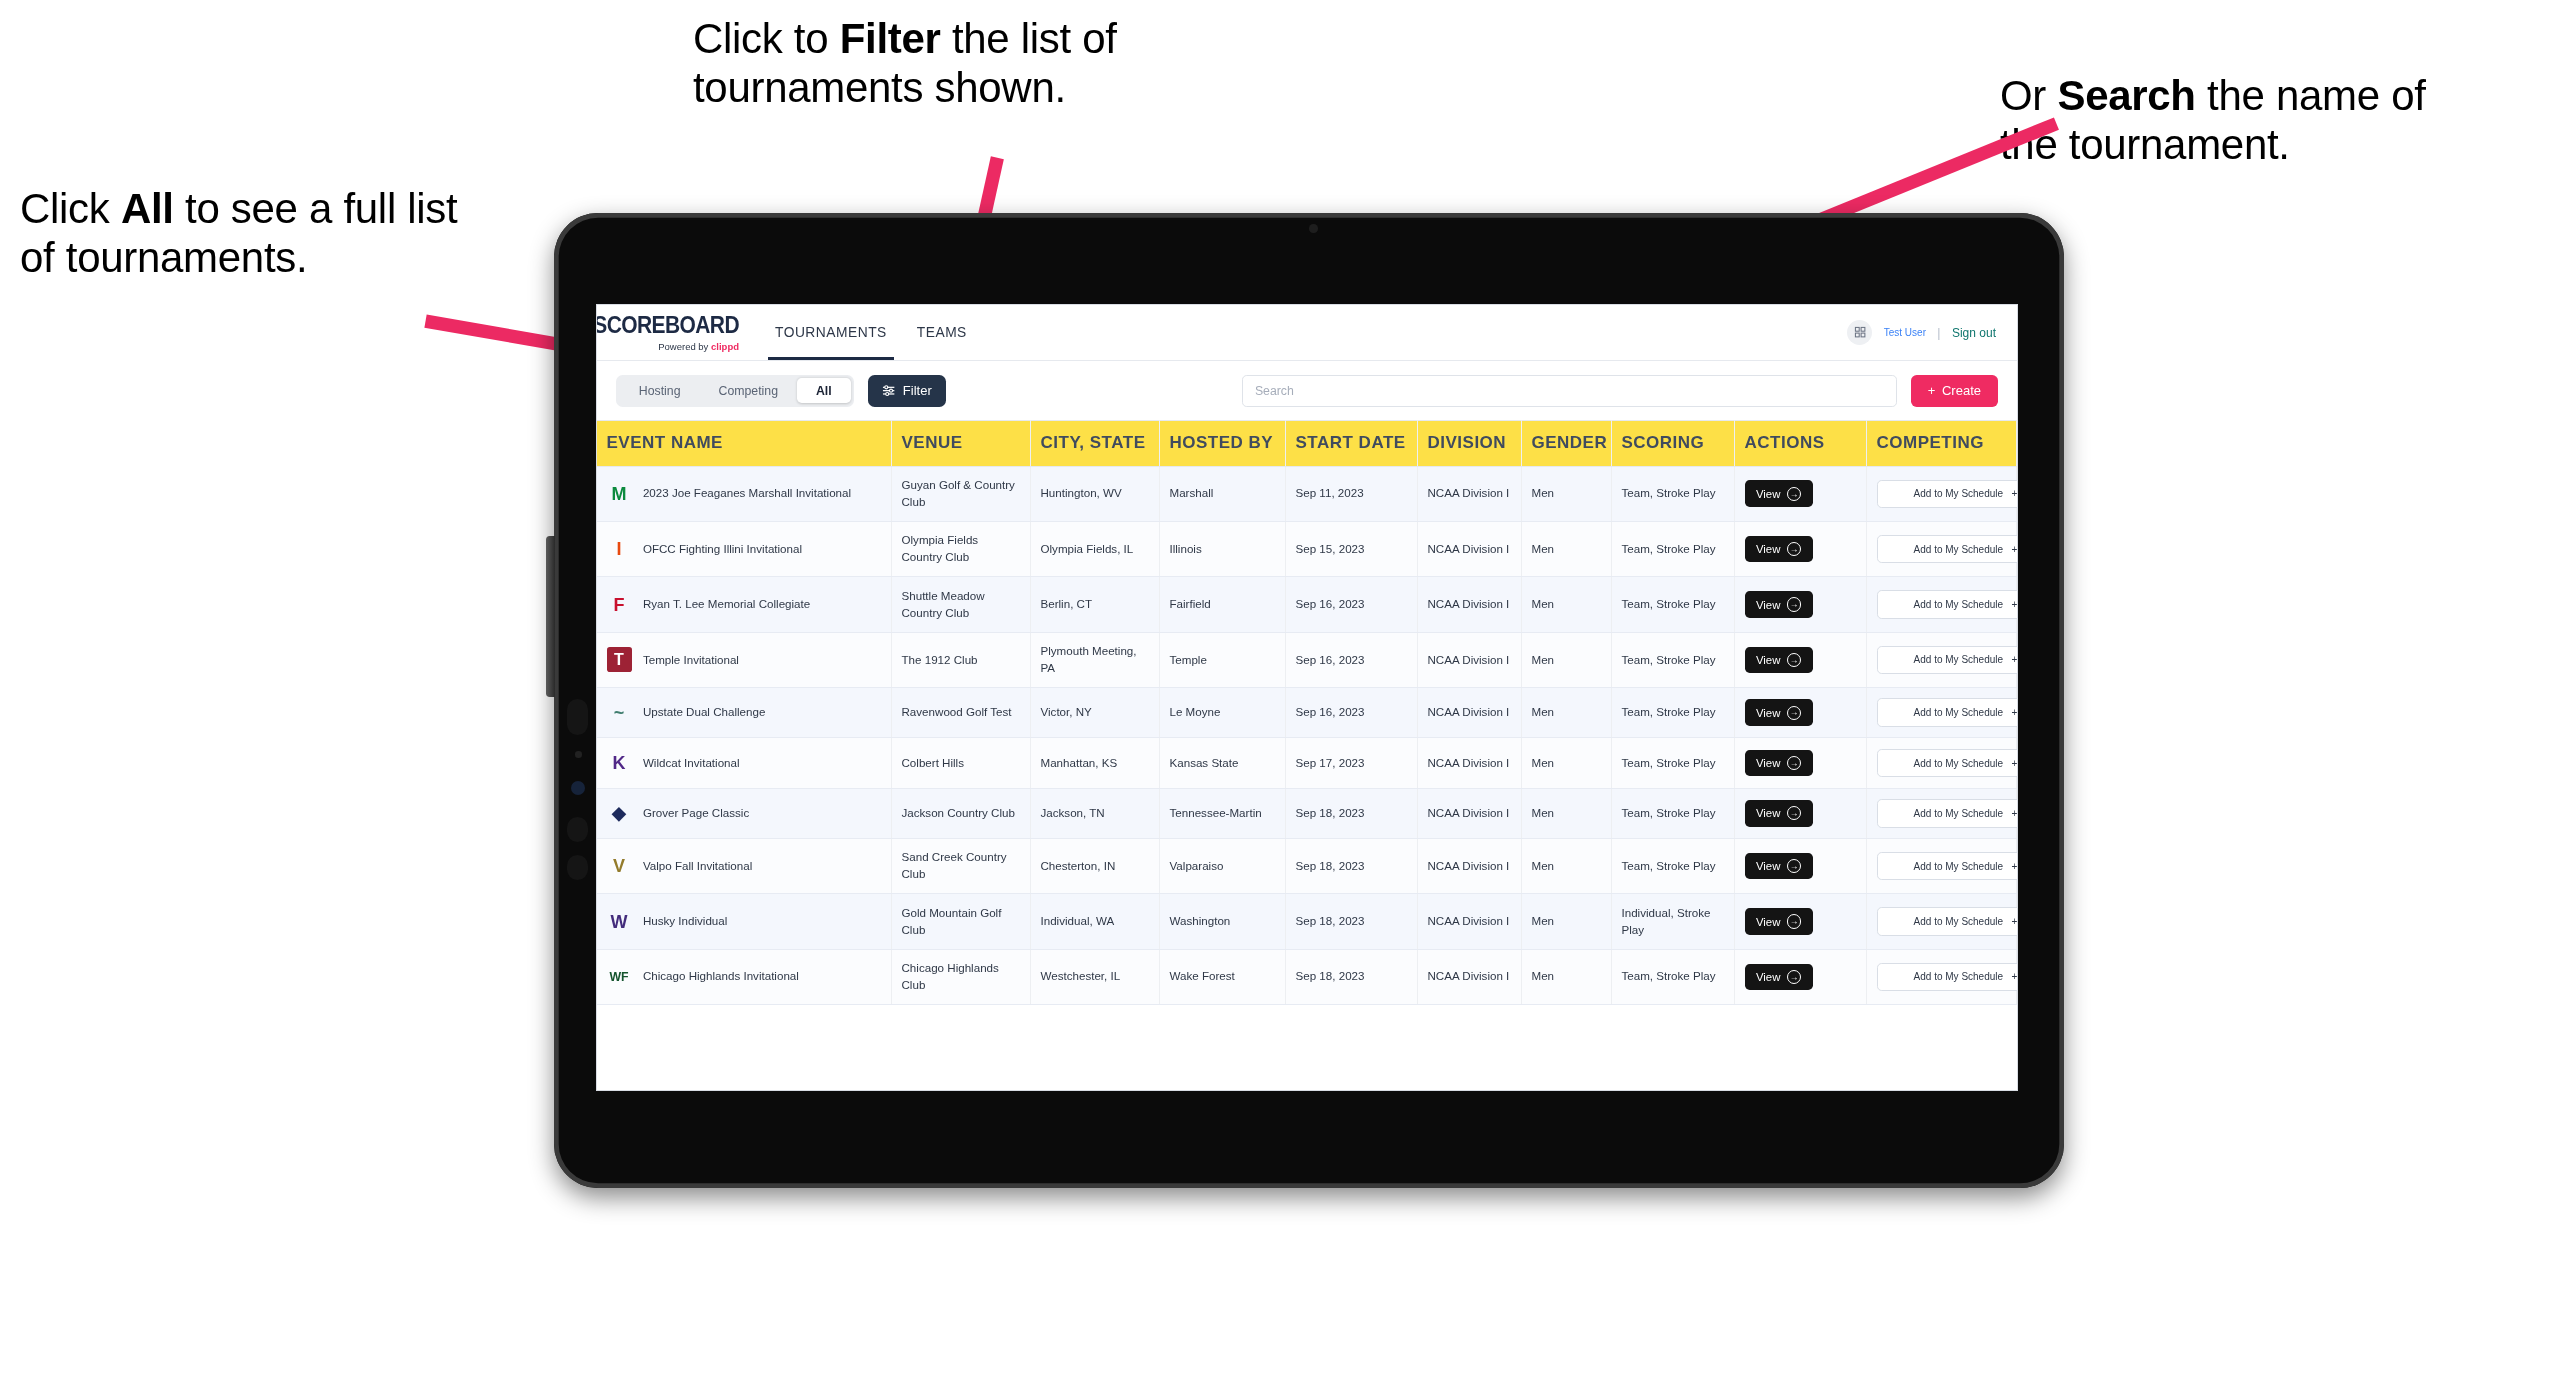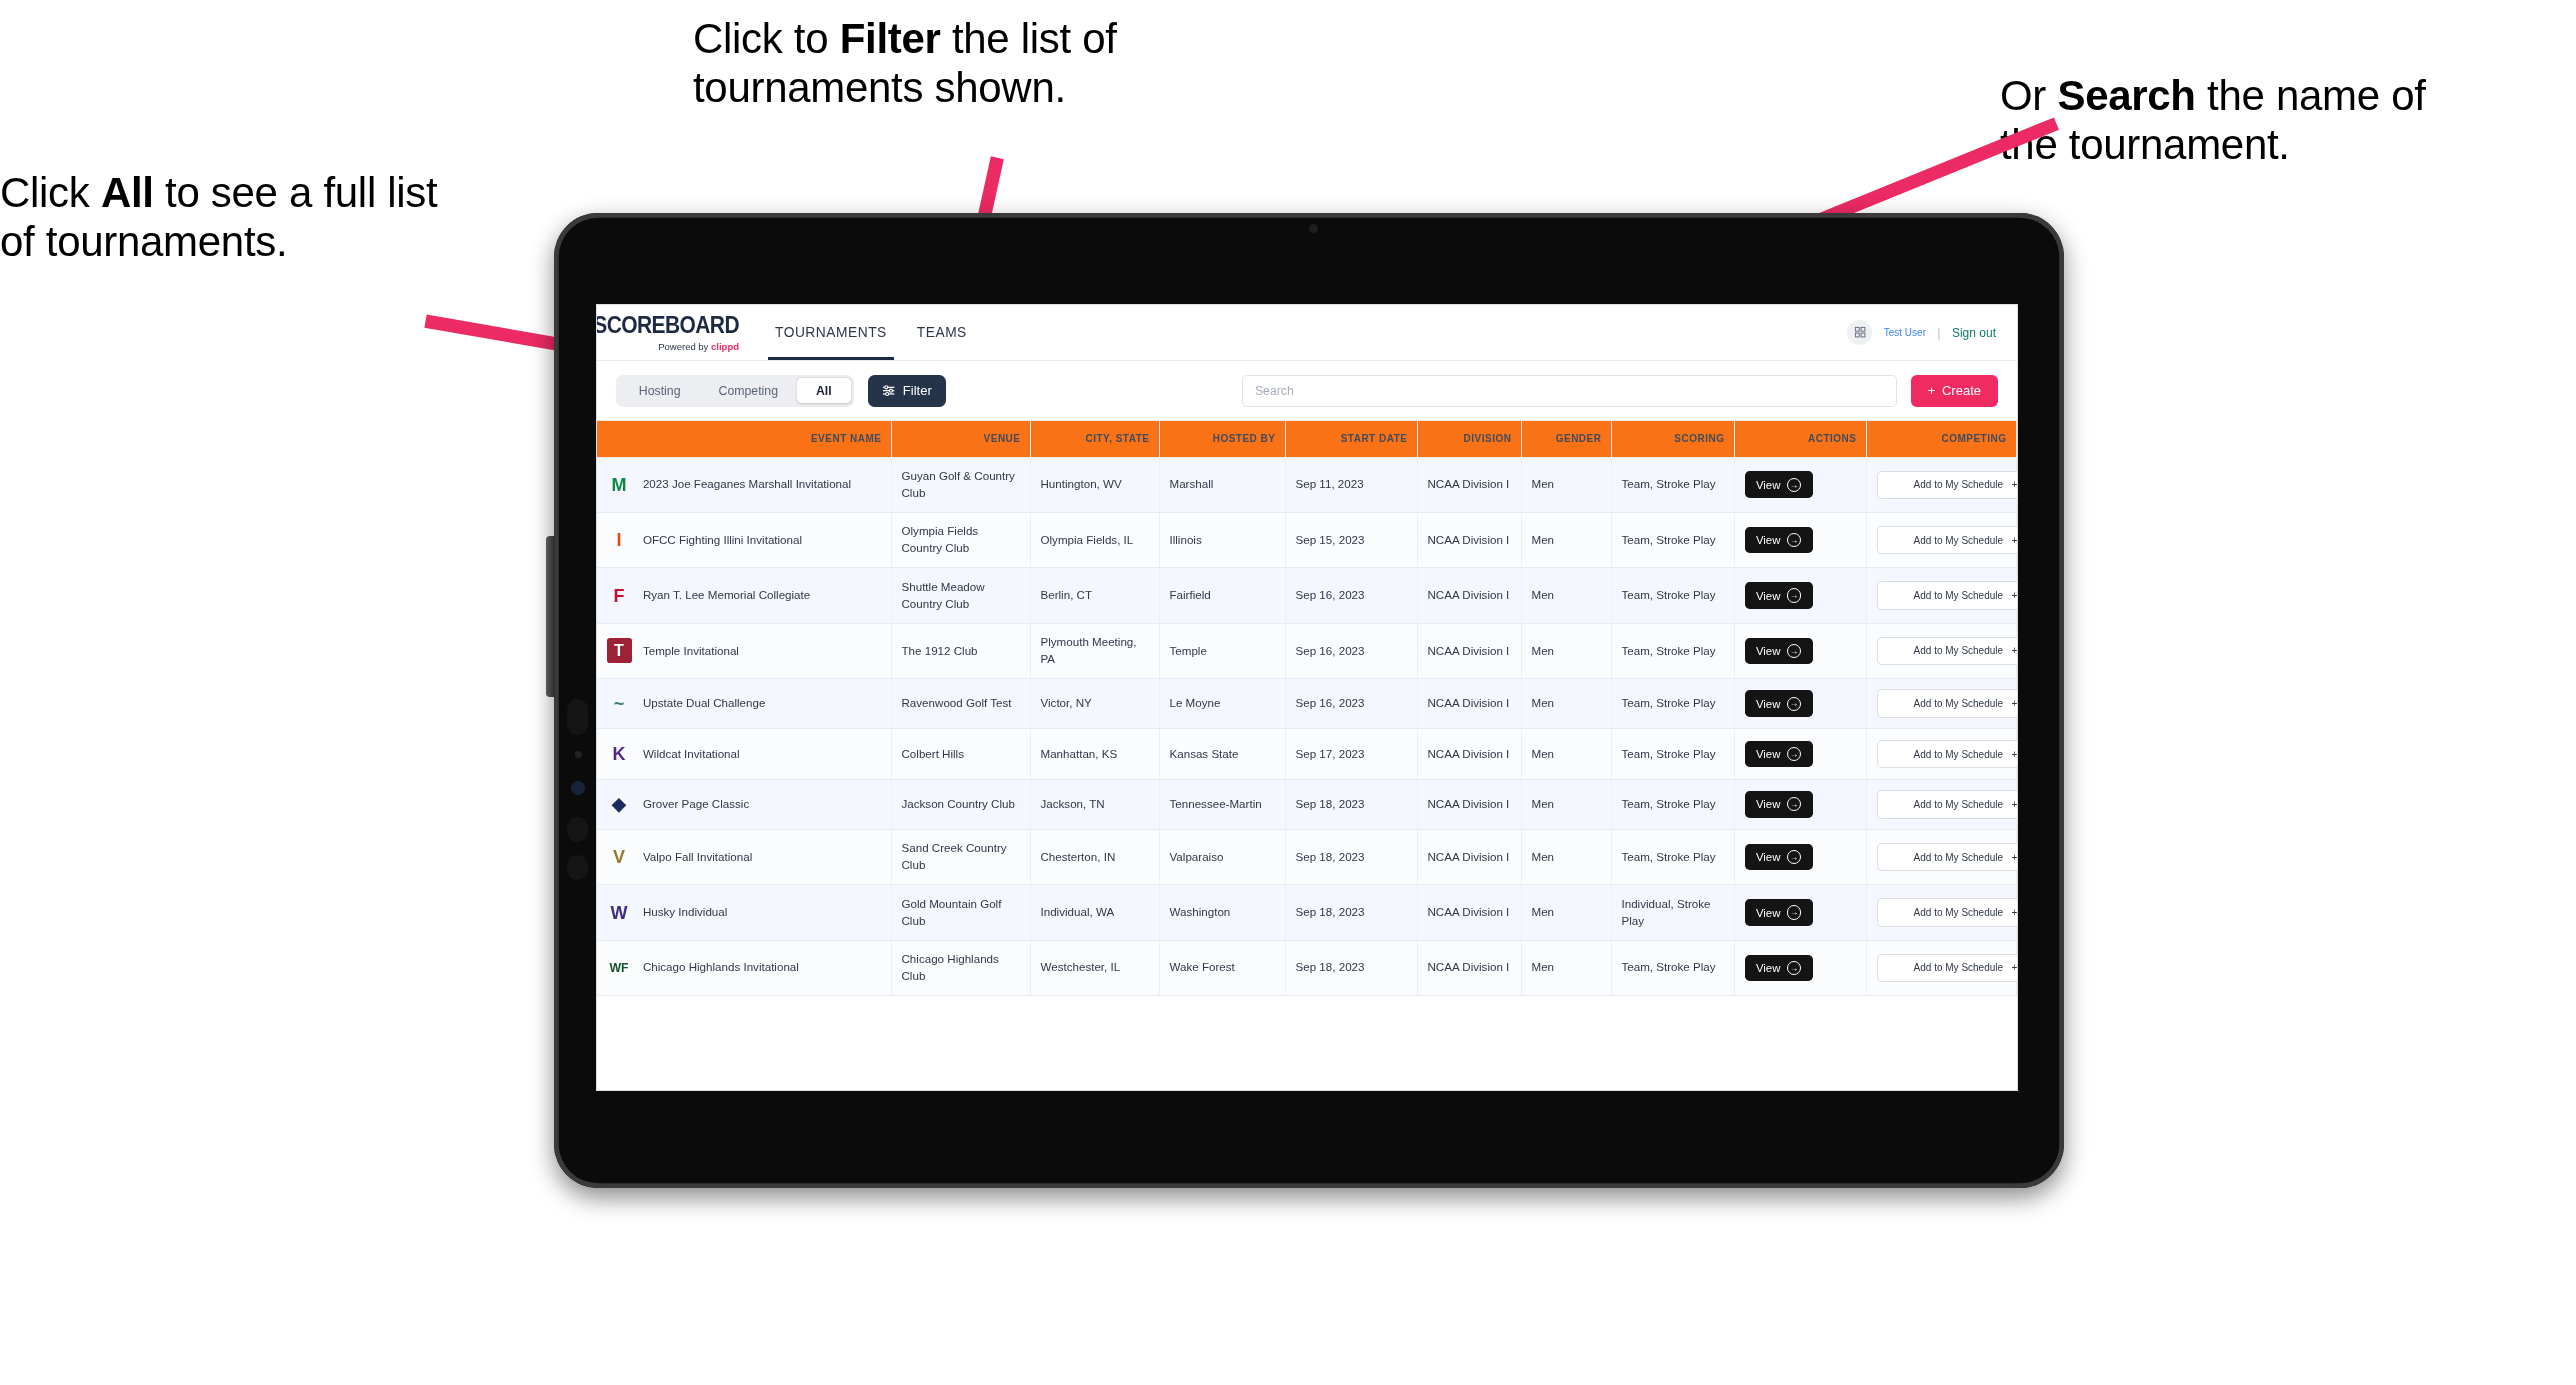--- a/index.html
+++ b/index.html
@@ -4,21 +4,21 @@
 <style>
   html,body{margin:0;padding:0;}
   body{
     width:2576px;height:1386px;background:#ffffff;
     font-family:"Liberation Sans",sans-serif;
     overflow:hidden;position:relative;
   }
   
   .anno{position:absolute;color:#000;font-size:42px;line-height:1.16;letter-spacing:-0.3px;}
   .anno b{font-weight:700;}
-  #anno-left{left:0px;top:169px;width:446px;}
+  #anno-left{left:0px;top:185px;width:446px;padding-left:20px;}
   #anno-center{left:693px;top:15px;width:665px;}
   #anno-right{left:2000px;top:72px;width:475px;}
   .arrow-layer{position:absolute;left:0;top:0;width:2576px;height:1386px;pointer-events:none;}
 
   
   #tablet{position:absolute;left:554px;top:213px;width:1510px;height:975px;
     background:#0b0b0b;border-radius:44px;
     box-shadow:0 9.5px 25px rgba(0,0,0,.45), inset 0 0 0 4.7px #3a3a3a;}
   #tablet:before{content:"";position:absolute;left:-7.6px;top:323px;width:8.5px;height:161px;
     background:linear-gradient(90deg,#5a5a5a,#2a2a2a);border-radius:3.8px 0 0 3.8px;}
@@ -63,22 +63,22 @@
     font-family:"Liberation Sans",sans-serif;}
   .search-wrap{margin-left:auto;display:flex;align-items:center;gap:13.3px;}
   .search-input{width:655px;height:32px;border:0.9px solid #dfe3e9;border-radius:4.7px;background:#fff;
     padding:0 11.4px;font-size:12.3px;color:#262d3a;box-sizing:border-box;font-family:"Liberation Sans",sans-serif;}
   .search-input::placeholder{color:#a6adba;}
   .create-btn{height:32px;background:#ef2b62;color:#fff;border:none;border-radius:5.7px;padding:0 17px;
     font-size:13px;display:flex;align-items:center;gap:6.6px;cursor:pointer;font-family:"Liberation Sans",sans-serif;}
 
   
   table{width:100%;border-collapse:collapse;table-layout:fixed;}
-  thead th{background:#f97316;color:#404b5e;font-size:10px;font-weight:600;letter-spacing:0.5px;
-    text-align:right;padding:12.3px 9.5px;border-top:0.9px solid #e6e9ee;border-bottom:0.9px solid #e6e9ee;
+  thead th{background:#fde047;color:#404b5e;font-size:17px;font-weight:600;letter-spacing:0.5px;
+    text-align:left;padding:12.3px 9.5px;border-top:0.9px solid #e6e9ee;border-bottom:0.9px solid #e6e9ee;
     border-right:0.9px solid #edeff2;}
   tbody td{font-size:11.6px;color:#2f3847;padding:10.4px 9.5px;border-bottom:0.9px solid #e7ebf3;
     border-right:0.9px solid #edeff2;vertical-align:middle;line-height:1.45;}
   tbody tr{background:#f4f7fd;}
   tbody tr:nth-child(even){background:#fbfcfe;}
   .c-name{width:275px;}
   .c-venue{width:119px;}
   .c-city{width:109px;}
   .c-host{width:106px;}
   .c-date{width:112px;}

